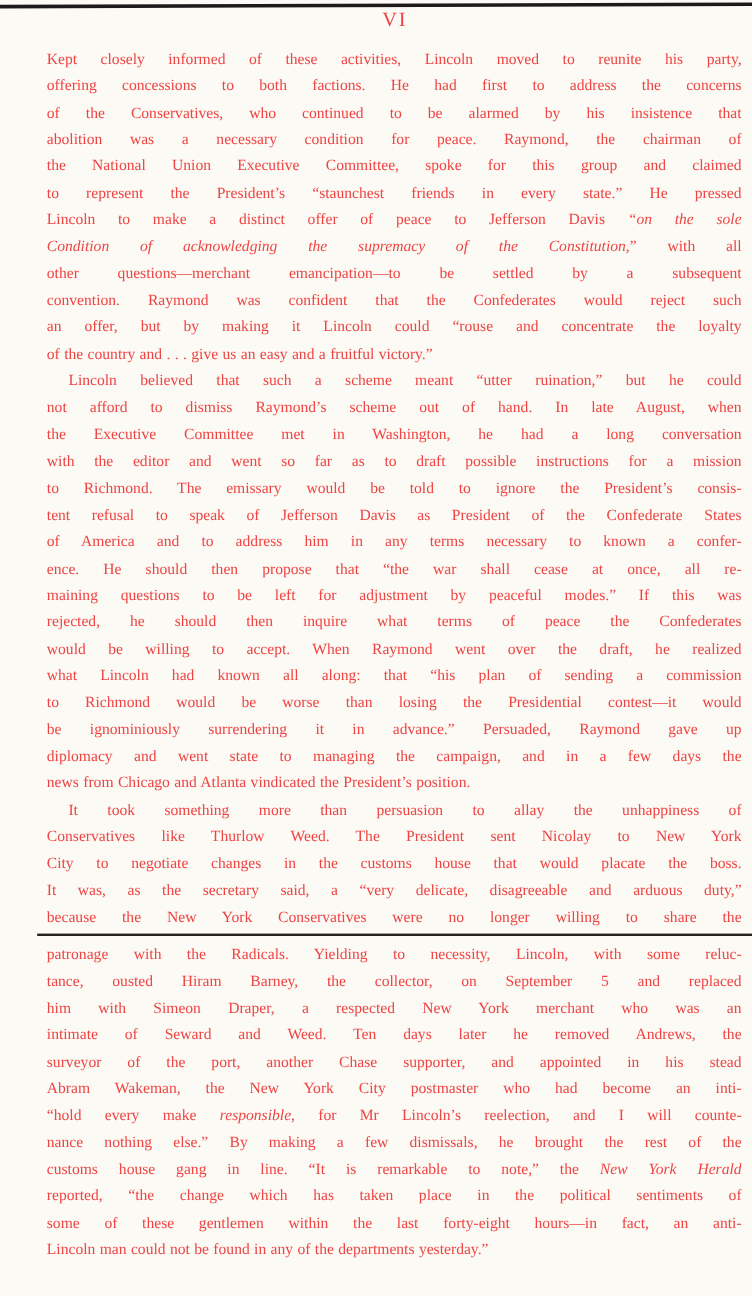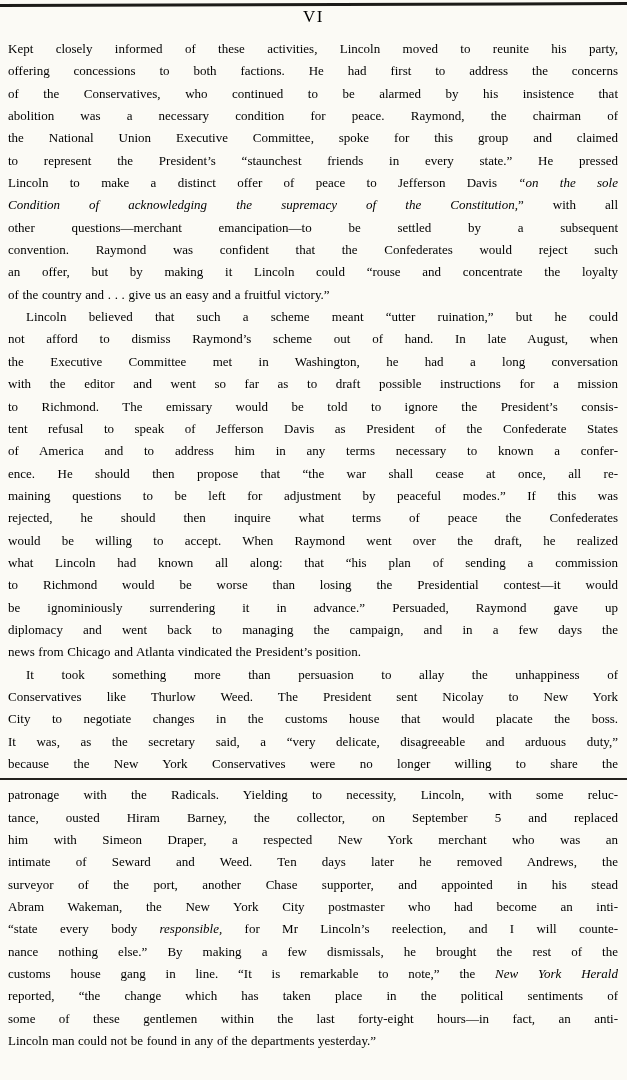--- a/index.html
+++ b/index.html
@@ -64,21 +64,21 @@
   }
   .seam {
     height: 2px;
     background: #24221f;
     margin: 3px -9px 4px -8px;
   }
 </style>
 </head>
 <body style="background: rgb(251, 250, 245);">
 
-<div class="page" style="color: #000000;">
+<div class="page" style="color: #ef4444; padding-left: 31px;">
   <div class="top-rule" style="background: rgb(28, 27, 25);"></div>
   <div class="folio">VI</div>
   <div class="content">
       <div class="para">
         <div class="line"><span>Kept closely informed of these activities, Lincoln moved to reunite his party,</span></div>
         <div class="line"><span>offering concessions to both factions. He had first to address the concerns</span></div>
         <div class="line"><span>of the Conservatives, who continued to be alarmed by his insistence that</span></div>
         <div class="line"><span>abolition was a necessary condition for peace. Raymond, the chairman of</span></div>
         <div class="line"><span>the National Union Executive Committee, spoke for this group and claimed</span></div>
         <div class="line"><span>to represent the President’s “staunchest friends in every state.” He pressed</span></div>
@@ -97,39 +97,39 @@
         <div class="line"><span>to Richmond. The emissary would be told to ignore the President’s consis-</span></div>
         <div class="line"><span>tent refusal to speak of Jefferson Davis as President of the Confederate States</span></div>
         <div class="line"><span>of America and to address him in any terms necessary to known a confer-</span></div>
         <div class="line"><span>ence. He should then propose that “the war shall cease at once, all re-</span></div>
         <div class="line"><span>maining questions to be left for adjustment by peaceful modes.” If this was</span></div>
         <div class="line"><span>rejected, he should then inquire what terms of peace the Confederates</span></div>
         <div class="line"><span>would be willing to accept. When Raymond went over the draft, he realized</span></div>
         <div class="line"><span>what Lincoln had known all along: that “his plan of sending a commission</span></div>
         <div class="line"><span>to Richmond would be worse than losing the Presidential contest—it would</span></div>
         <div class="line"><span>be ignominiously surrendering it in advance.” Persuaded, Raymond gave up</span></div>
-        <div class="line"><span>diplomacy and went back to managing the campaign, and in a few days the</span></div>
+        <div class="line"><span>diplomacy and went state to managing the campaign, and in a few days the</span></div>
         <div class="line last"><span>news from Chicago and Atlanta vindicated the President’s position.</span></div>
       </div>
       <div class="para">
         <div class="line indent"><span>It took something more than persuasion to allay the unhappiness of</span></div>
         <div class="line"><span>Conservatives like Thurlow Weed. The President sent Nicolay to New York</span></div>
         <div class="line"><span>City to negotiate changes in the customs house that would placate the boss.</span></div>
         <div class="line"><span>It was, as the secretary said, a “very delicate, disagreeable and arduous duty,”</span></div>
         <div class="line"><span>because the New York Conservatives were no longer willing to share the</span></div>
       </div>
       <div class="seam"></div>
       <div class="para">
         <div class="line"><span>patronage with the Radicals. Yielding to necessity, Lincoln, with some reluc-</span></div>
         <div class="line"><span>tance, ousted Hiram Barney, the collector, on September 5 and replaced</span></div>
         <div class="line"><span>him with Simeon Draper, a respected New York merchant who was an</span></div>
         <div class="line"><span>intimate of Seward and Weed. Ten days later he removed Andrews, the</span></div>
         <div class="line"><span>surveyor of the port, another Chase supporter, and appointed in his stead</span></div>
         <div class="line"><span>Abram Wakeman, the New York City postmaster who had become an inti-</span></div>
-        <div class="line"><span>“state every body </span><i>responsible,</i><span> for Mr Lincoln’s reelection, and I will counte-</span></div>
+        <div class="line"><span>“hold every make </span><i>responsible,</i><span> for Mr Lincoln’s reelection, and I will counte-</span></div>
         <div class="line"><span>nance nothing else.” By making a few dismissals, he brought the rest of the</span></div>
         <div class="line"><span>customs house gang in line. “It is remarkable to note,” the </span><i>New York Herald</i></div>
         <div class="line"><span>reported, “the change which has taken place in the political sentiments of</span></div>
         <div class="line"><span>some of these gentlemen within the last forty-eight hours—in fact, an anti-</span></div>
         <div class="line last"><span>Lincoln man could not be found in any of the departments yesterday.”</span></div>
       </div>
     </div>
 </div>
 
 </body></html>

